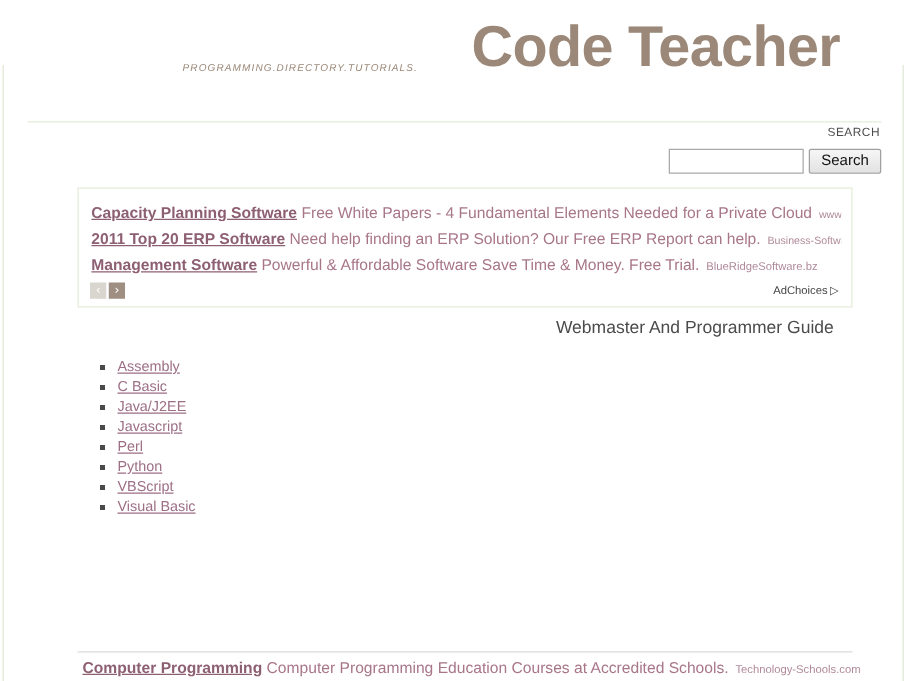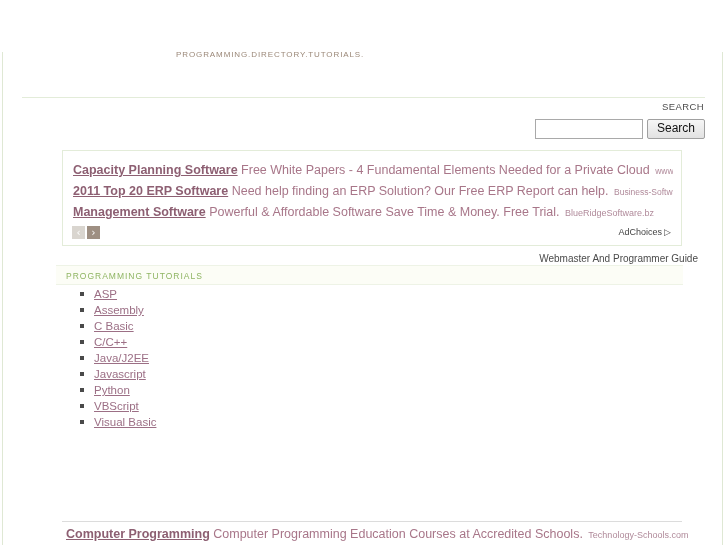--- a/index.html
+++ b/index.html
@@ -47,26 +47,27 @@
     top: 14px;
     font-size: 46px;
     font-weight: bold;
     color: #9b8878;
     letter-spacing: -0.5px;
     white-space: nowrap;
     line-height: 1;
   }
   .logo-tagline {
     position: absolute;
-    left: 176px;
+    left: 146px;
     top: 50px;
     font-size: 8px;
     color: #9b8878;
     letter-spacing: 0.9px;
     white-space: nowrap;
+    font-style: italic;
   }
 
   
   .masthead-rule {
     position: absolute;
     left: 22px;
     top: 97px;
     width: 683px;
     height: 1px;
     background: #e3ecd9;
@@ -189,23 +190,23 @@
   .adchoices .tri {
     display: inline-block;
     margin-left: 2px;
     font-size: 9px;
     color: #444;
   }
 
   
   .webmaster-line {
     position: absolute;
-    right: 29px;
+    right: 60px;
     top: 253px;
-    font-size: 10px;
+    font-size: 14px;
     color: #4b4b4b;
     white-space: nowrap;
   }
 
   
   #tutorials-header {
     position: absolute;
     left: 56px;
     top: 265px;
     width: 627px;
@@ -278,20 +279,21 @@
 </style>
 </head>
 <body>
 
 <div id="page">
 
   <div class="frame-border left"></div>
   <div class="frame-border right"></div>
 
   <div id="masthead">
+    <div class="logo-title">Code Teacher</div>
     <div class="logo-tagline">PROGRAMMING.DIRECTORY.TUTORIALS.</div>
   </div>
   <div class="masthead-rule"></div>
 
   <div id="search-area">
     <span class="search-label">SEARCH</span>
     <div class="search-row">
       <input class="search-input" type="text" placeholder="" style="">
       <button class="search-button">Search</button>
     </div>
@@ -322,48 +324,41 @@
       <span class="ad-arrow next">›</span>
     </div>
 
     <div class="adchoices">
       <span>AdChoices</span><span class="tri">▷</span>
     </div>
   </div>
 
   <div class="webmaster-line">Webmaster And Programmer Guide</div>
 
-  <div id="tutorials-header">
-    <span class="hdr-text">PROGRAMMING TUTORIALS</span>
-  </div>
 
   <ul id="tutorials-list">
     <li>
       <span class="bullet"></span>
-      <a>ASP</a>
-    </li>
-    <li>
-      <span class="bullet"></span>
       <a>Assembly</a>
     </li>
     <li>
       <span class="bullet"></span>
       <a>C Basic</a>
     </li>
     <li>
       <span class="bullet"></span>
-      <a>C/C++</a>
-    </li>
-    <li>
-      <span class="bullet"></span>
       <a>Java/J2EE</a>
     </li>
     <li>
       <span class="bullet"></span>
       <a>Javascript</a>
+    </li>
+    <li>
+      <span class="bullet"></span>
+      <a>Perl</a>
     </li>
     <li>
       <span class="bullet"></span>
       <a>Python</a>
     </li>
     <li>
       <span class="bullet"></span>
       <a>VBScript</a>
     </li>
     <li>

